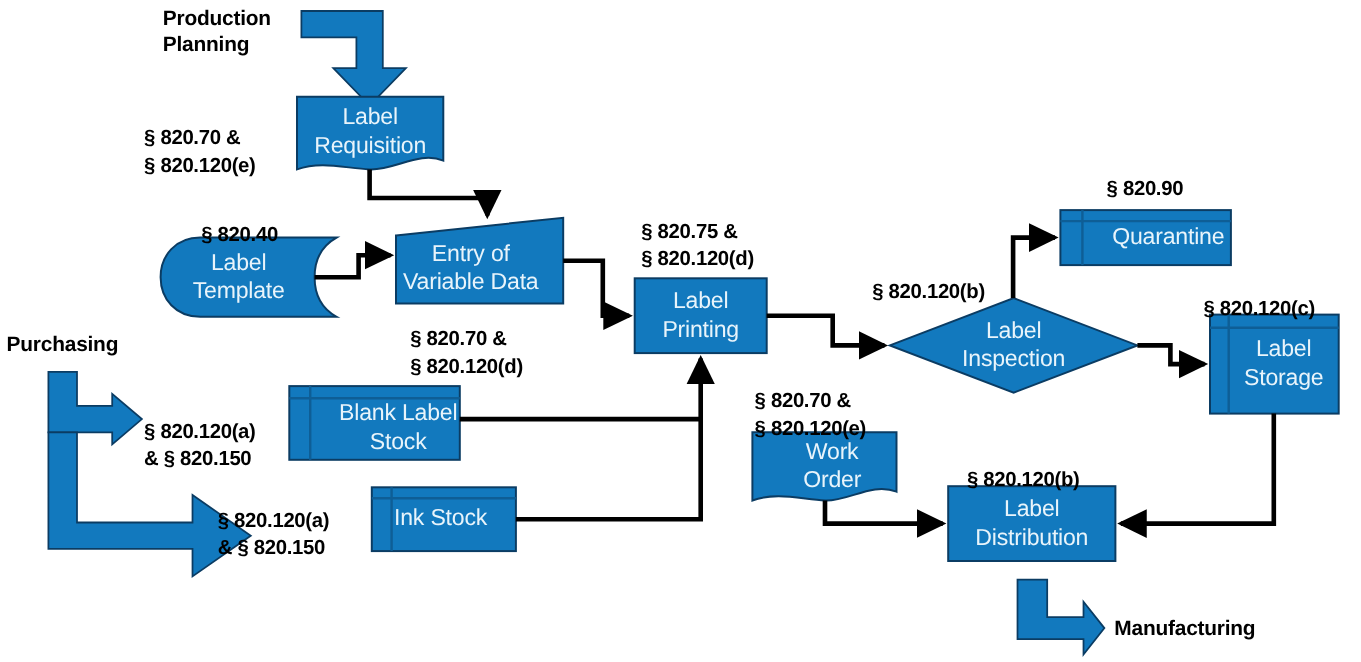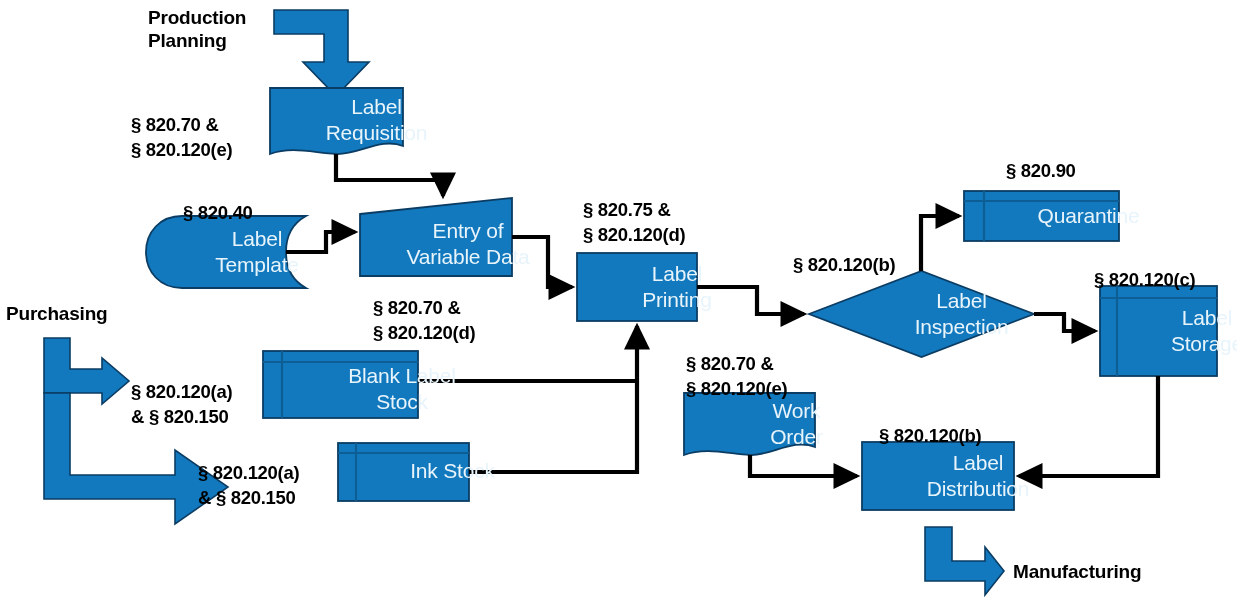--- a/index.html
+++ b/index.html
@@ -12,21 +12,20 @@
     line-height:23px;white-space:pre-line;letter-spacing:-0.2px;
   }
   .reg-label{
     position:absolute;color:#000;font-weight:bold;font-size:18.5px;
     line-height:25px;white-space:pre-line;letter-spacing:-0.3px;margin-top:12px;
   }
   .node-label{
     position:absolute;color:#E8F4FB;font-size:21px;line-height:26px;
     white-space:pre-line;text-align:center;pointer-events:none;
     letter-spacing:-0.2px;
-    padding-left:40px;
   }
   #title{
     position:absolute;color:#000;font-weight:bold;font-size:30px;
     line-height:40px;white-space:pre-line;letter-spacing:-0.3px;
   }
 </style>
 </head>
 <body>
 
 <div id="stage">
@@ -158,24 +157,24 @@
   <div class="node-label" style="left:270px;top:94px;width:133px;">Label
 Requisition</div>
   <div class="node-label" style="left:152px;top:226px;width:130px;">Label
 Template</div>
   <div class="node-label" style="left:360px;top:218px;width:136px;">Entry of
 Variable Data</div>
   <div class="node-label" style="left:577px;top:261px;width:120px;">Label
 Printing</div>
   <div class="node-label" style="left:809px;top:288px;width:225px;">Label
 Inspection</div>
-  <div class="node-label" style="left:984px;top:203px;width:129px;">Quarantine</div>
+  <div class="node-label" style="left:984px;top:203px;width:129px;text-align:right;">Quarantine</div>
   <div class="node-label" style="left:1117px;top:305px;width:100px;">Label
 Storage</div>
   <div class="node-label" style="left:282px;top:363px;width:160px;">Blank Label
 Stock</div>
-  <div class="node-label" style="left:356px;top:458px;width:113px;">Ink Stock</div>
+  <div class="node-label" style="left:344px;top:458px;width:113px;">Ink Stock</div>
   <div class="node-label" style="left:684px;top:398px;width:145px;">Work
 Order</div>
   <div class="node-label" style="left:862px;top:450px;width:152px;">Label
 Distribution</div>
 
 </div>
 
 </body></html>

